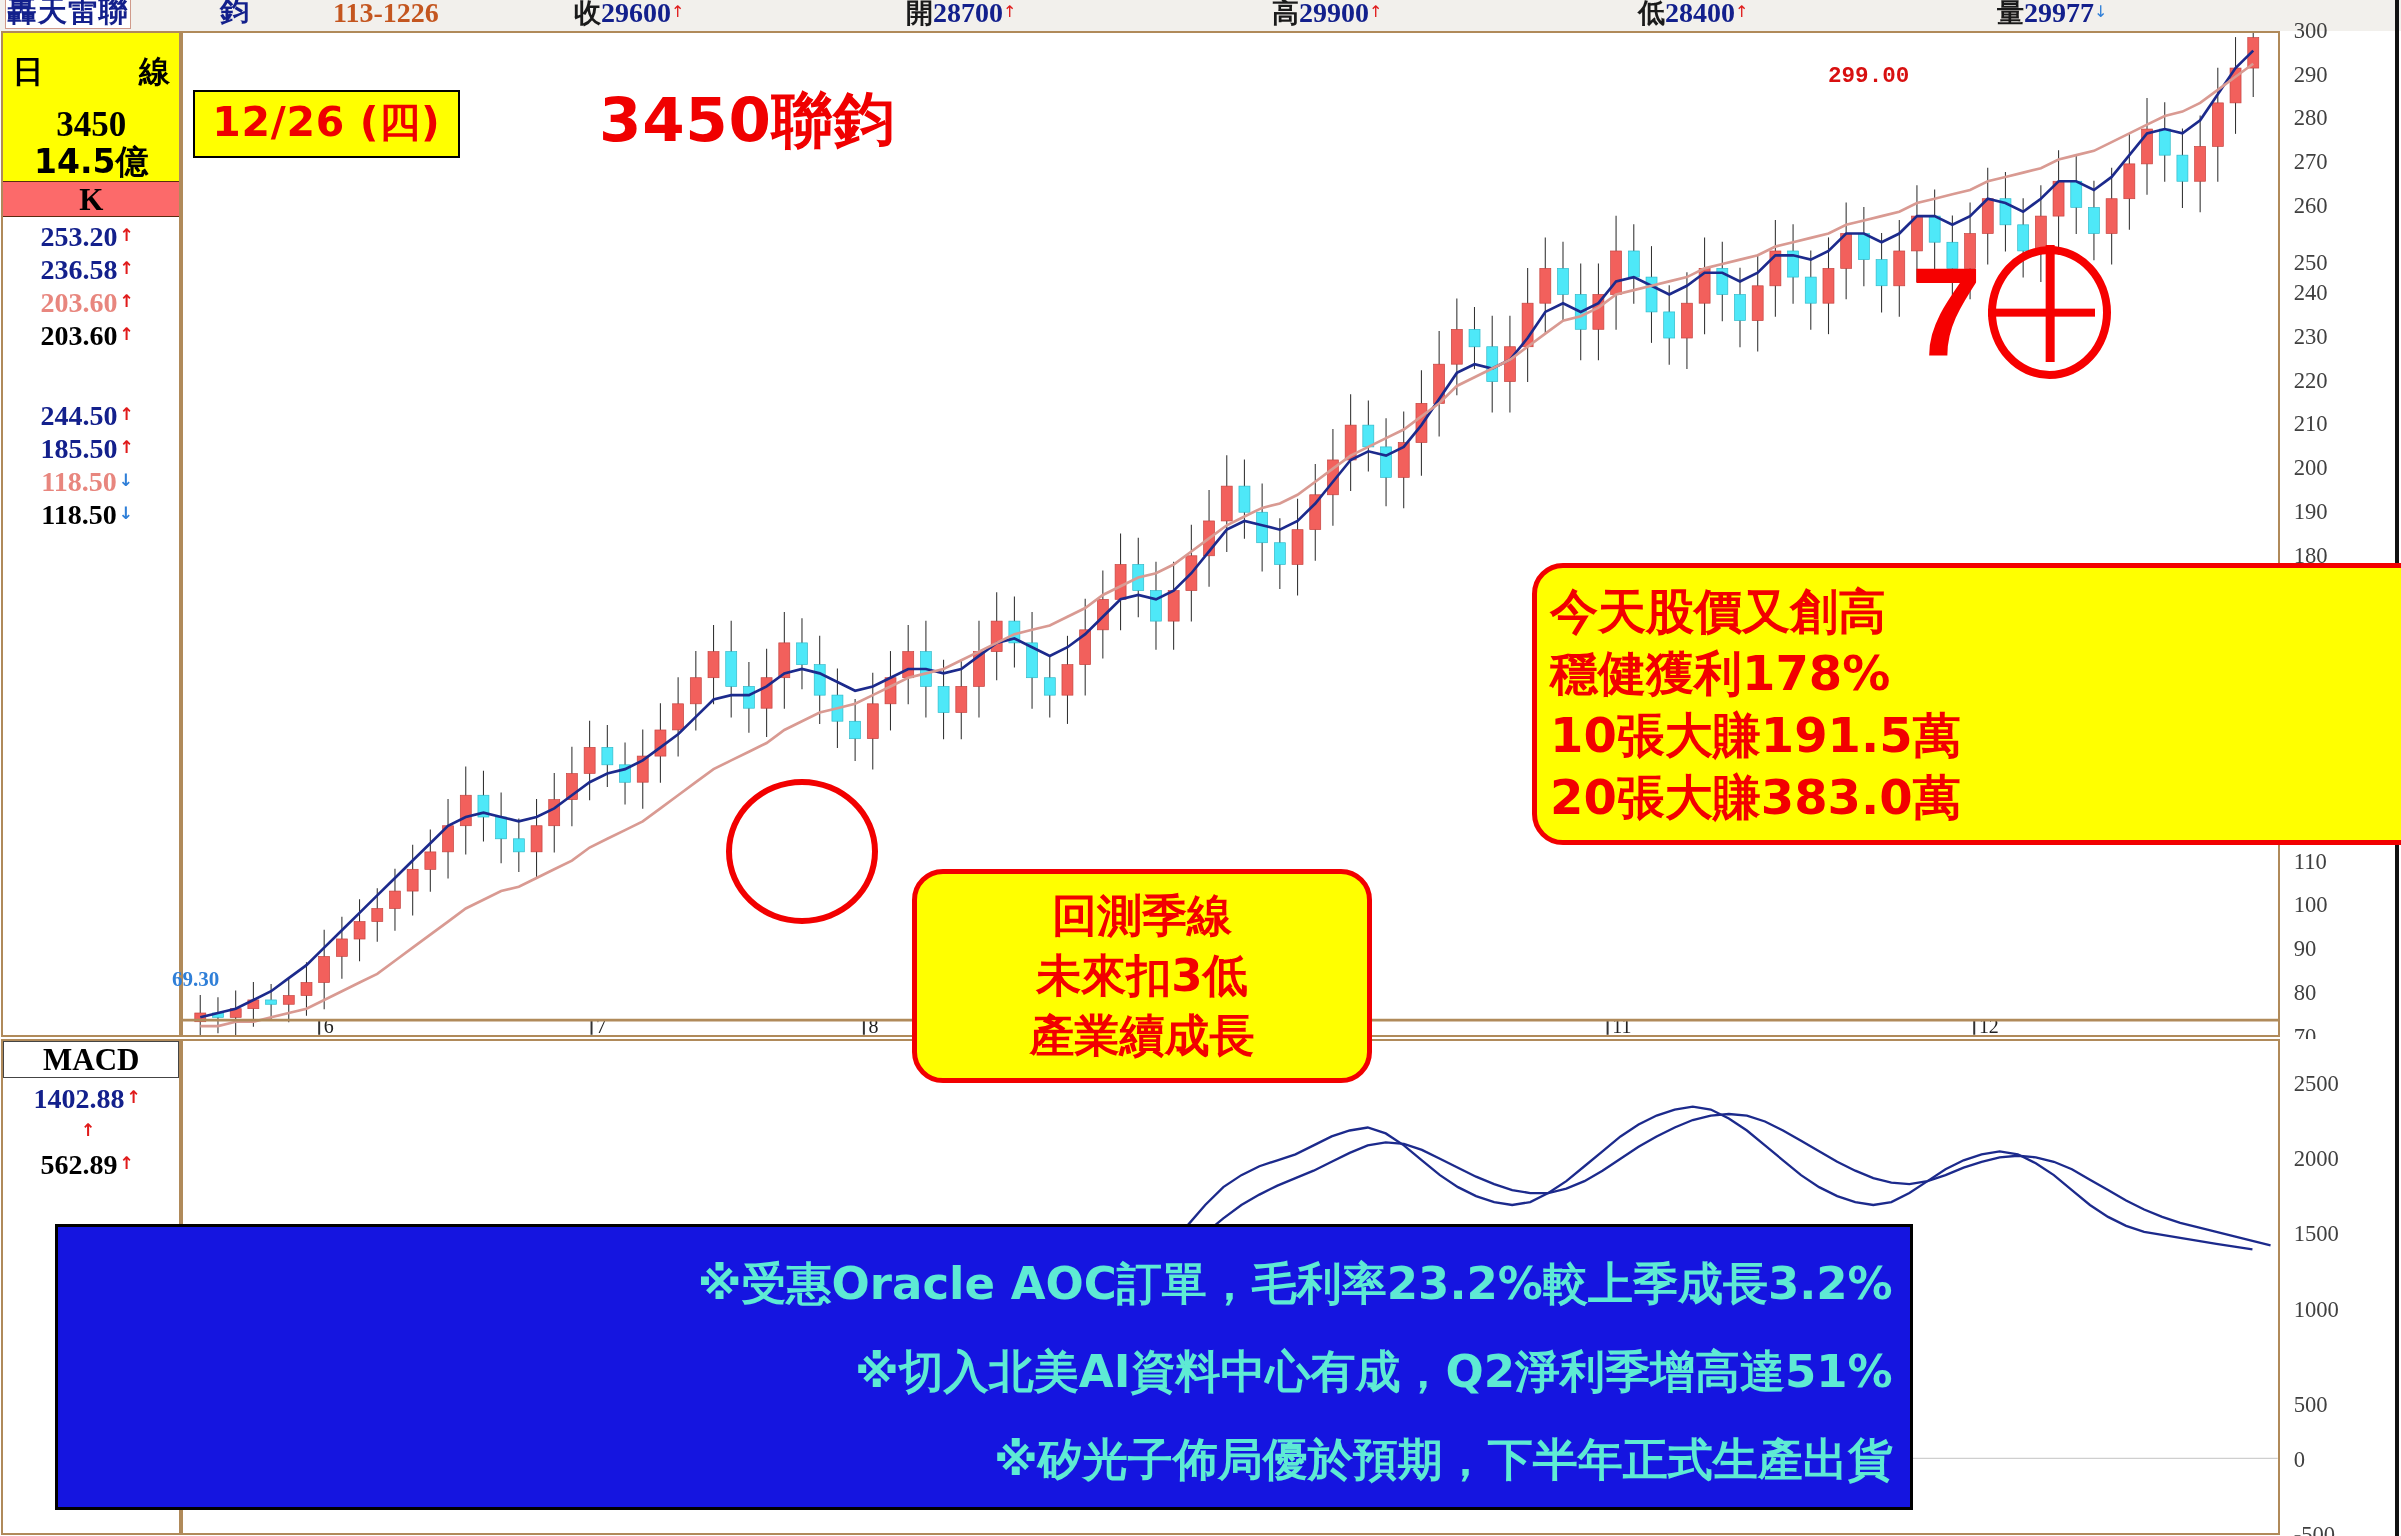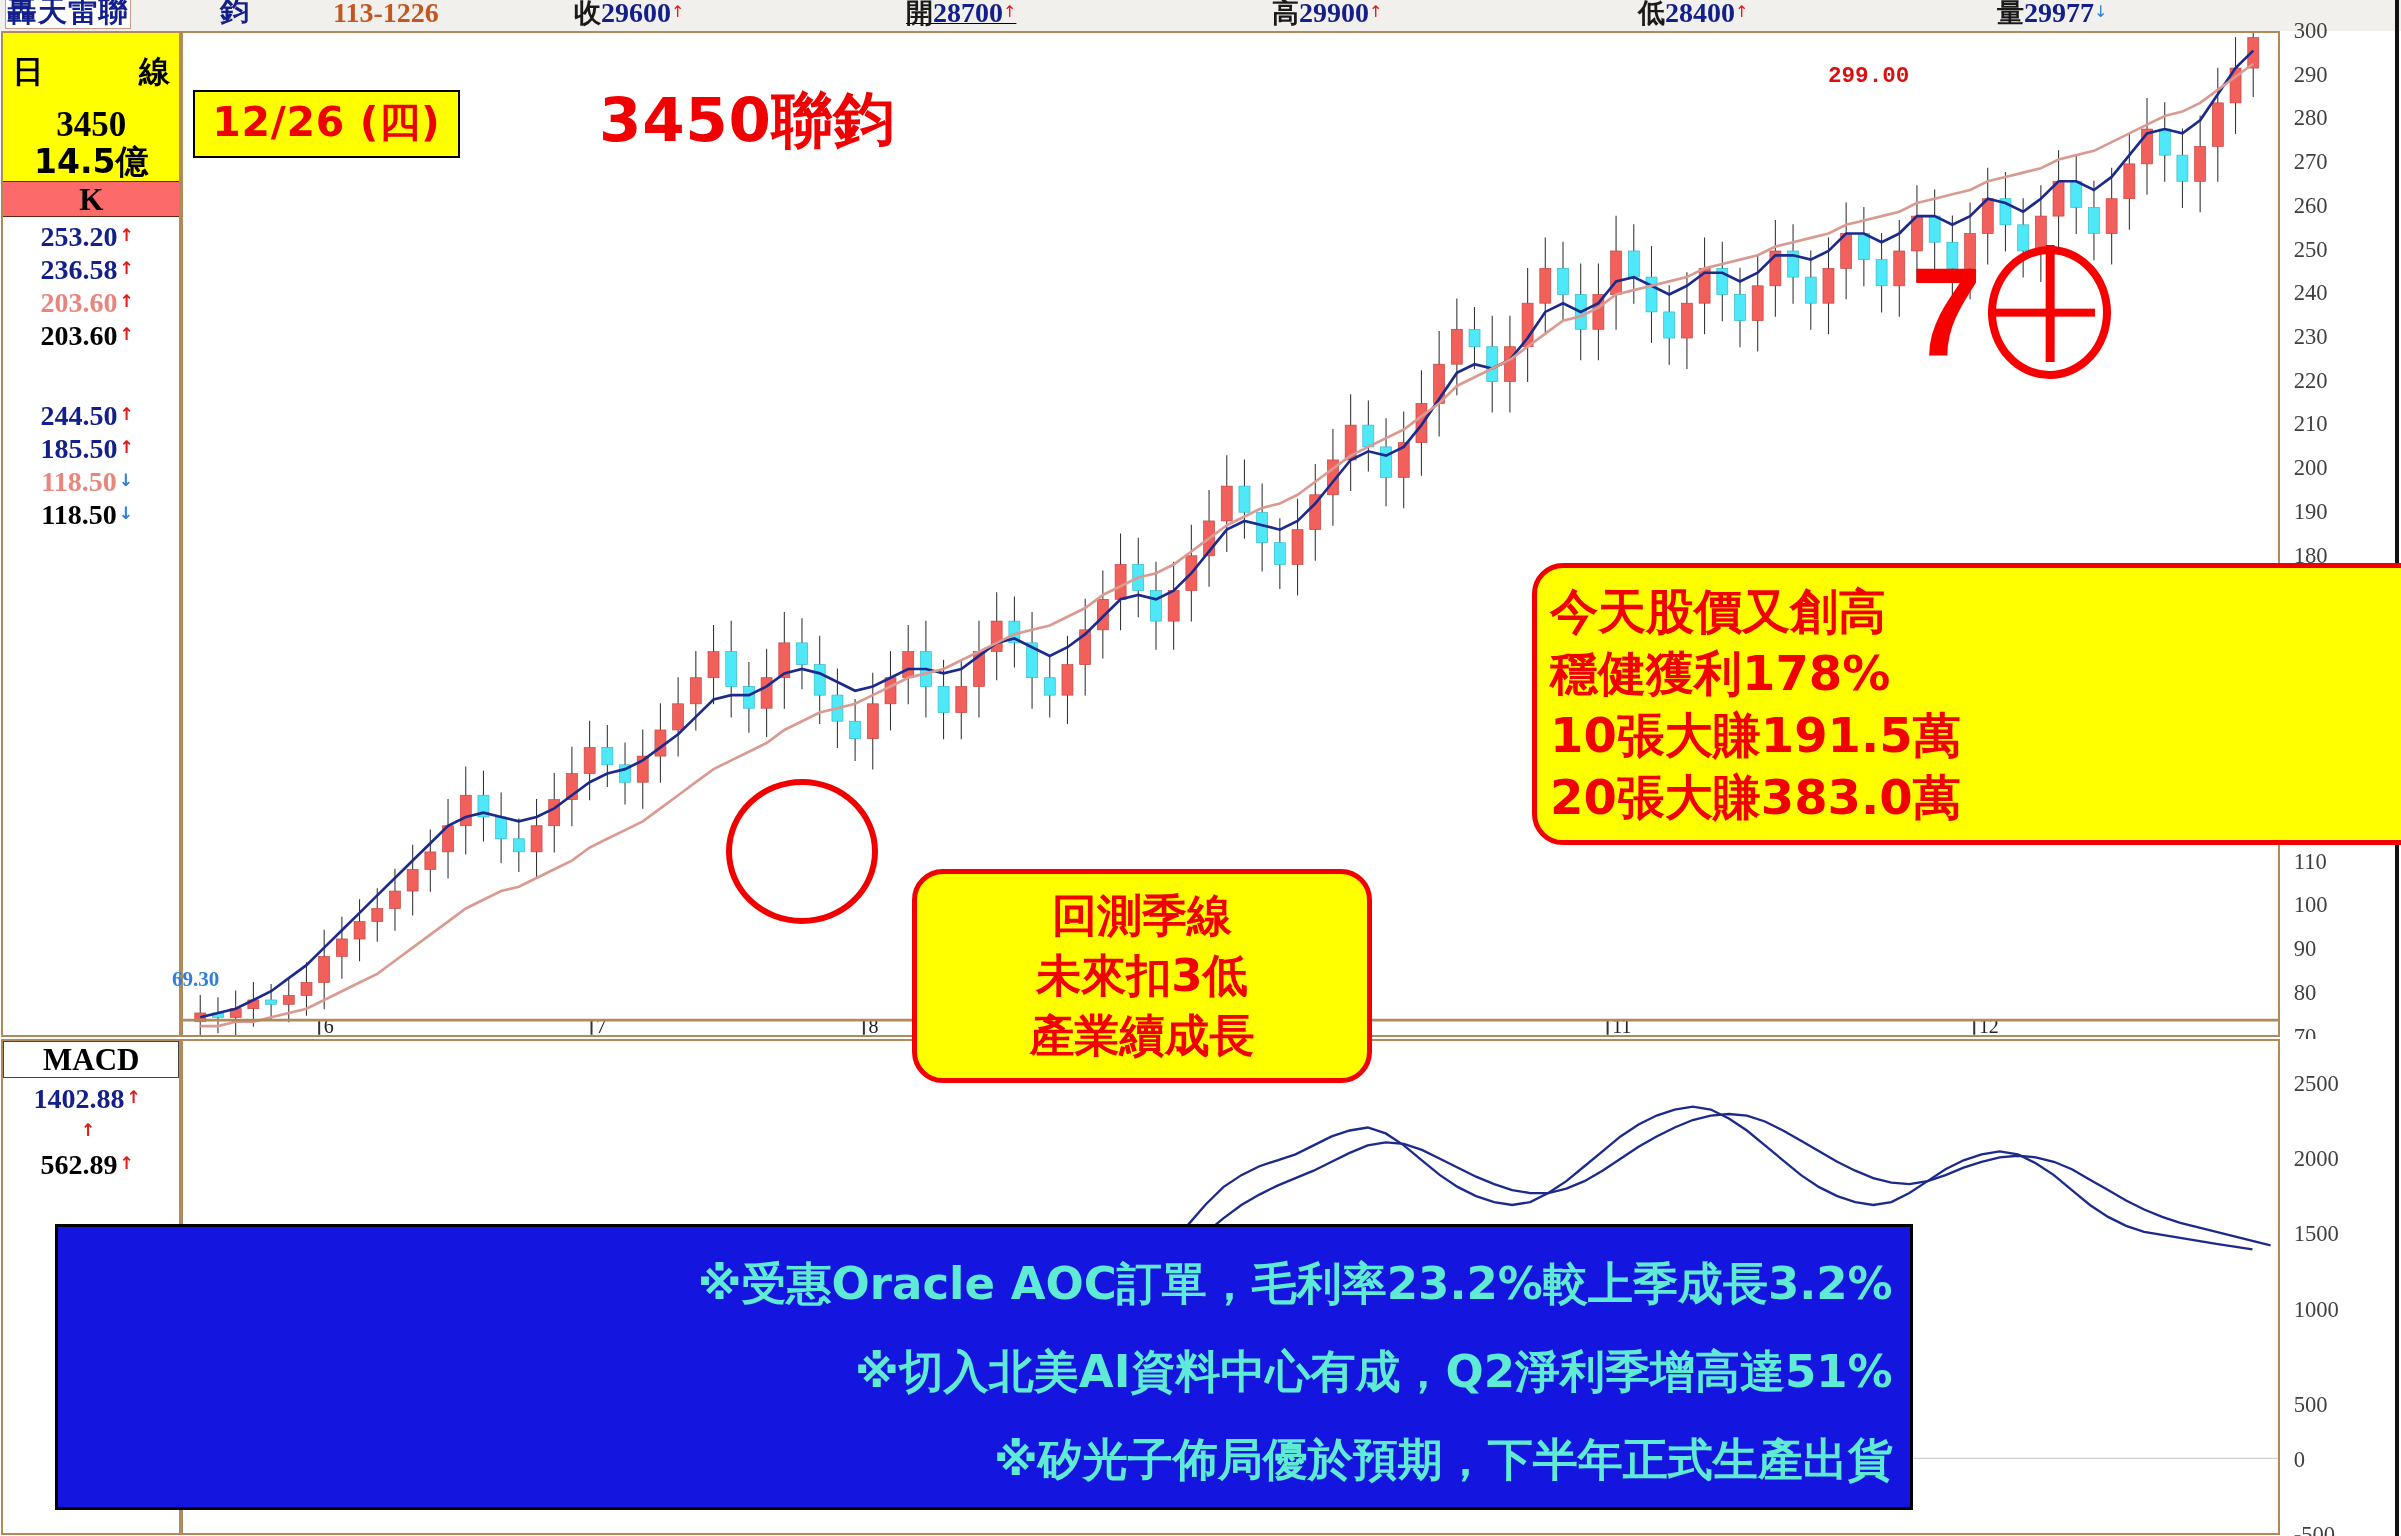--- a/index.html
+++ b/index.html
@@ -184,21 +184,21 @@
 <body>
 
 <div id="quote-bar">
   <div class="cell stock-name cjk"><span class="boxed">轟天雷聯</span></div>
   <div class="cell stock-code2 cjk">鈞</div>
   <div class="cell date-range">113-1226</div>
 
   <div class="cell" style="left:574px;top:-1.3px;">
     <span class="lbl">收</span><span class="val">29600</span><span class="arrow-up">↑</span>
   </div>
-  <div class="cell" style="left:906px;top:-1.3px;text-decoration:underline;">
+  <div class="cell" style="left:906px;top:-1.3px;">
     <span class="lbl">開</span><span class="val">28700</span><span class="arrow-up">↑</span>
   </div>
   <div class="cell" style="left:1272px;top:-1.3px;">
     <span class="lbl">高</span><span class="val">29900</span><span class="arrow-up">↑</span>
   </div>
   <div class="cell" style="left:1638px;top:-1.3px;">
     <span class="lbl">低</span><span class="val">28400</span><span class="arrow-up">↑</span>
   </div>
   <div class="cell" style="left:1997px;top:-1.3px;">
     <span class="lbl">量</span><span class="val">29977</span><span class="arrow-dn">↓</span>
@@ -492,21 +492,21 @@
       <line x1="0" y1="1482" x2="3146" y2="1482" stroke="#b08a5a" stroke-width="4"></line>
     </svg>
 </div>
 
 <div id="price-axis">
     <div class="axis-lbl" style="top: 0px;">300</div>
     <div class="axis-lbl" style="top: 44px;">290</div>
     <div class="axis-lbl" style="top: 87px;">280</div>
     <div class="axis-lbl" style="top: 131px;">270</div>
     <div class="axis-lbl" style="top: 175px;">260</div>
-    <div class="axis-lbl" style="top: 219px;">250</div>
+    <div class="axis-lbl" style="top: 232px;">250</div>
     <div class="axis-lbl" style="top: 262px;">240</div>
     <div class="axis-lbl" style="top: 306px;">230</div>
     <div class="axis-lbl" style="top: 350px;">220</div>
     <div class="axis-lbl" style="top: 393px;">210</div>
     <div class="axis-lbl" style="top: 437px;">200</div>
     <div class="axis-lbl" style="top: 481px;">190</div>
     <div class="axis-lbl" style="top: 525px;">180</div>
     <div class="axis-lbl" style="top: 568px;">170</div>
     <div class="axis-lbl" style="top: 612px;">160</div>
     <div class="axis-lbl" style="top: 656px;">150</div>

